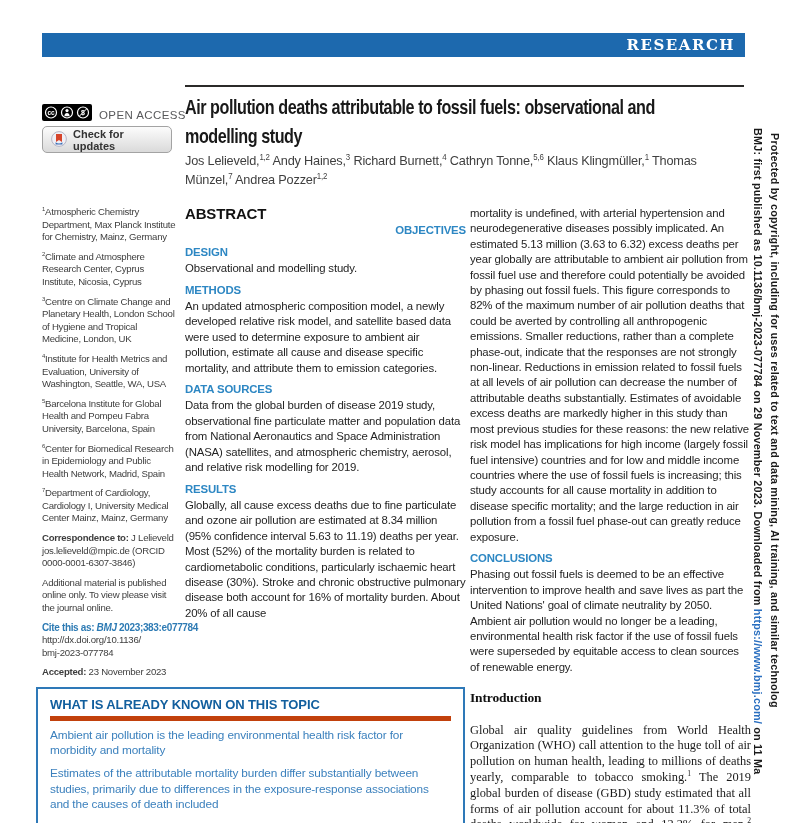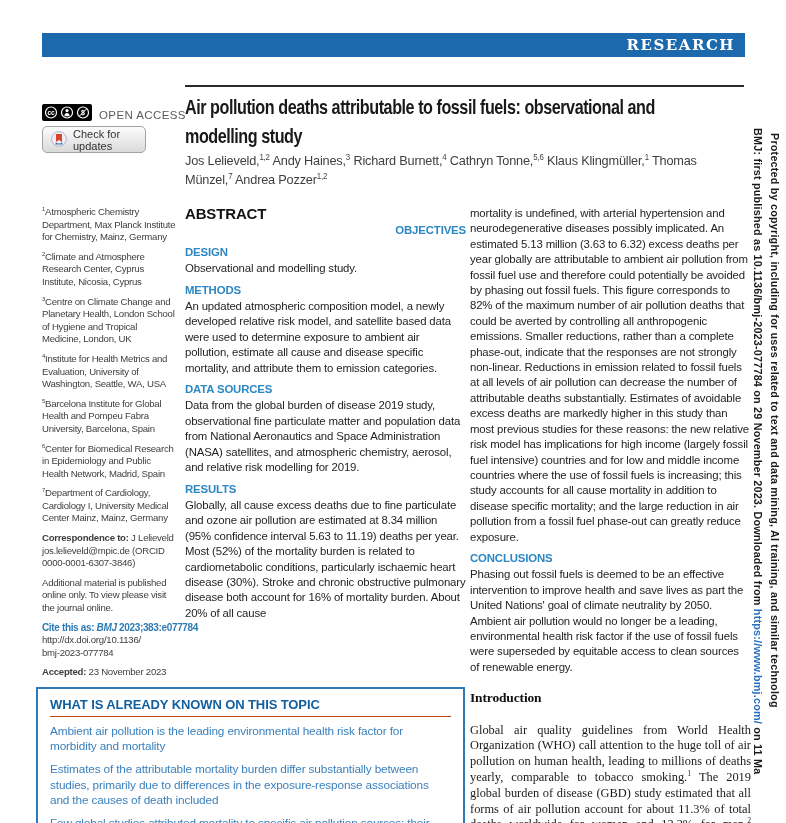--- a/index.html
+++ b/index.html
@@ -15,24 +15,24 @@
     padding-right:10px;
   }
   .banner span {
     color:#fff; font-family:"DejaVu Serif", serif; font-weight:bold;
     font-size:15px; letter-spacing:1.5px;
   }
   
   .open-access { position:absolute; left:42px; top:104px; display:flex; align-items:center; gap:7px; }
   .open-access-label { font-size:11.5px; color:#58595b; letter-spacing:0.4px; }
   .check-btn {
-    position:absolute; left:42px; top:126px; width:104px; height:27px;
+    position:absolute; left:42px; top:126px; width:130px; height:27px;
     border:1px solid #a3a3a3; border-radius:5px;
     background:linear-gradient(#fcfcfc,#dadada);
-    display:flex; align-items:center; gap:6px; padding:0 8px; cursor:pointer;
+    display:flex; align-items:center; gap:6px; padding:0 8px; cursor:pointer;font-weight:bold;
   }
   .check-btn span { font-size:11px; color:#333; }
   
   .title-rule { position:absolute; left:185px; top:85px; width:559px; height:2px; background:#2b2a29; }
   .title-wrap {
     position:absolute; left:185px; top:92px; width:726px;
     transform:scaleX(0.77); transform-origin:left top;
     font-size:21px; font-weight:bold; letter-spacing:-0.6px;
     line-height:29px; color:#191919; white-space:nowrap;
   }
@@ -67,21 +67,21 @@
   .intro { margin-top:15px; font-family:"Liberation Serif", serif; color:#1a1a1a; }
   .intro-head { font-weight:bold; font-size:13.5px; margin-bottom:17px; font-family:"Liberation Serif", serif; color:#111; }
   .intro-body { font-size:12.4px; line-height:15.8px; text-align:justify; letter-spacing:0; }
   
   .known-box {
     position:absolute; left:36px; top:687px; width:429px; height:150px;
     border:2px solid #2e79b8; background:#fff; padding:8px 12px 10px;
   }
   .known-head {
     color:#125f9e; font-weight:bold; font-size:13px; letter-spacing:-0.1px;
-    padding-bottom:4px; border-bottom:1px solid #c2410c; margin-bottom:7px;
+    padding-bottom:4px; border-bottom:5px solid #c2410c; margin-bottom:7px;
   }
   .known-item { color:#3b80bd; font-size:11.8px; line-height:15.2px; letter-spacing:-0.15px; margin-bottom:8px; }
   
   .vtext {
     position:absolute; writing-mode:vertical-rl; white-space:nowrap;
     font-weight:bold; font-size:10.8px; color:#1a1a1a; letter-spacing:0.2px;
   }
   .vt-bmj { top:128px; right:22px; }
   .vt-protected { top:133px; right:5px; }
 </style>

